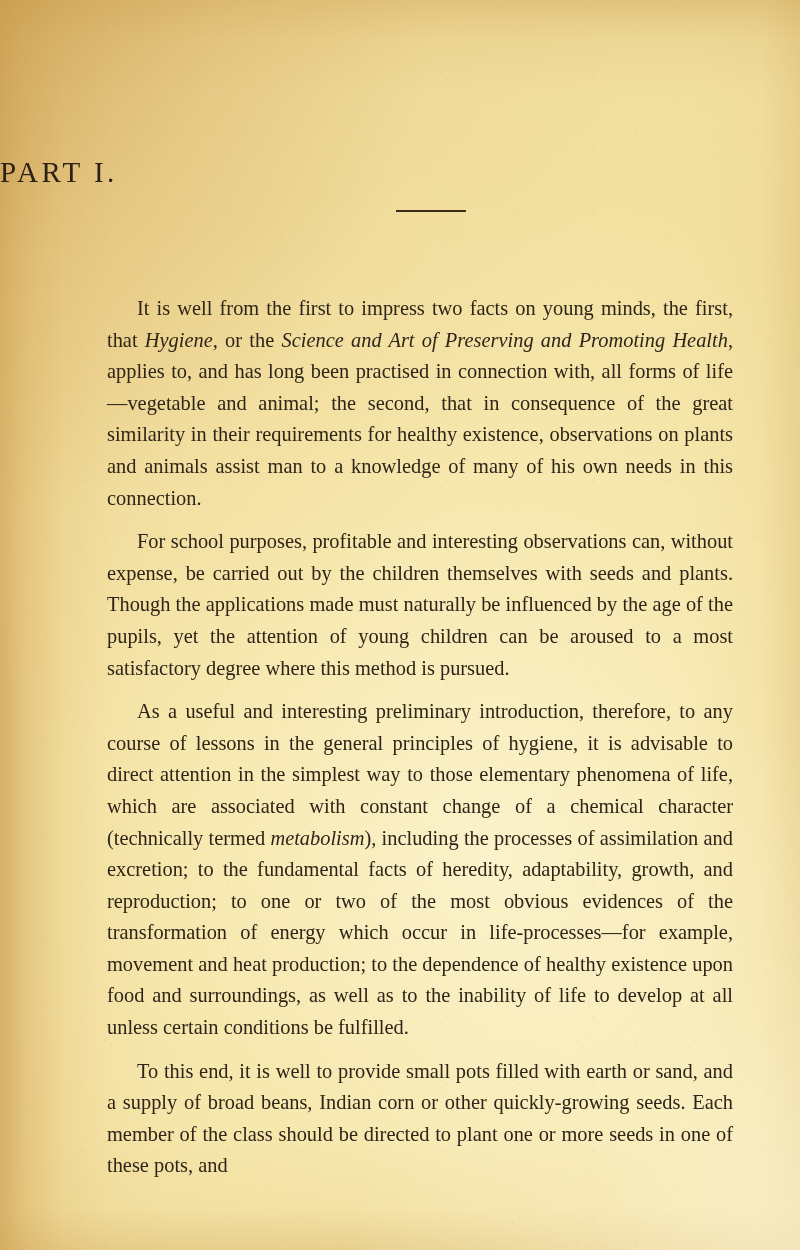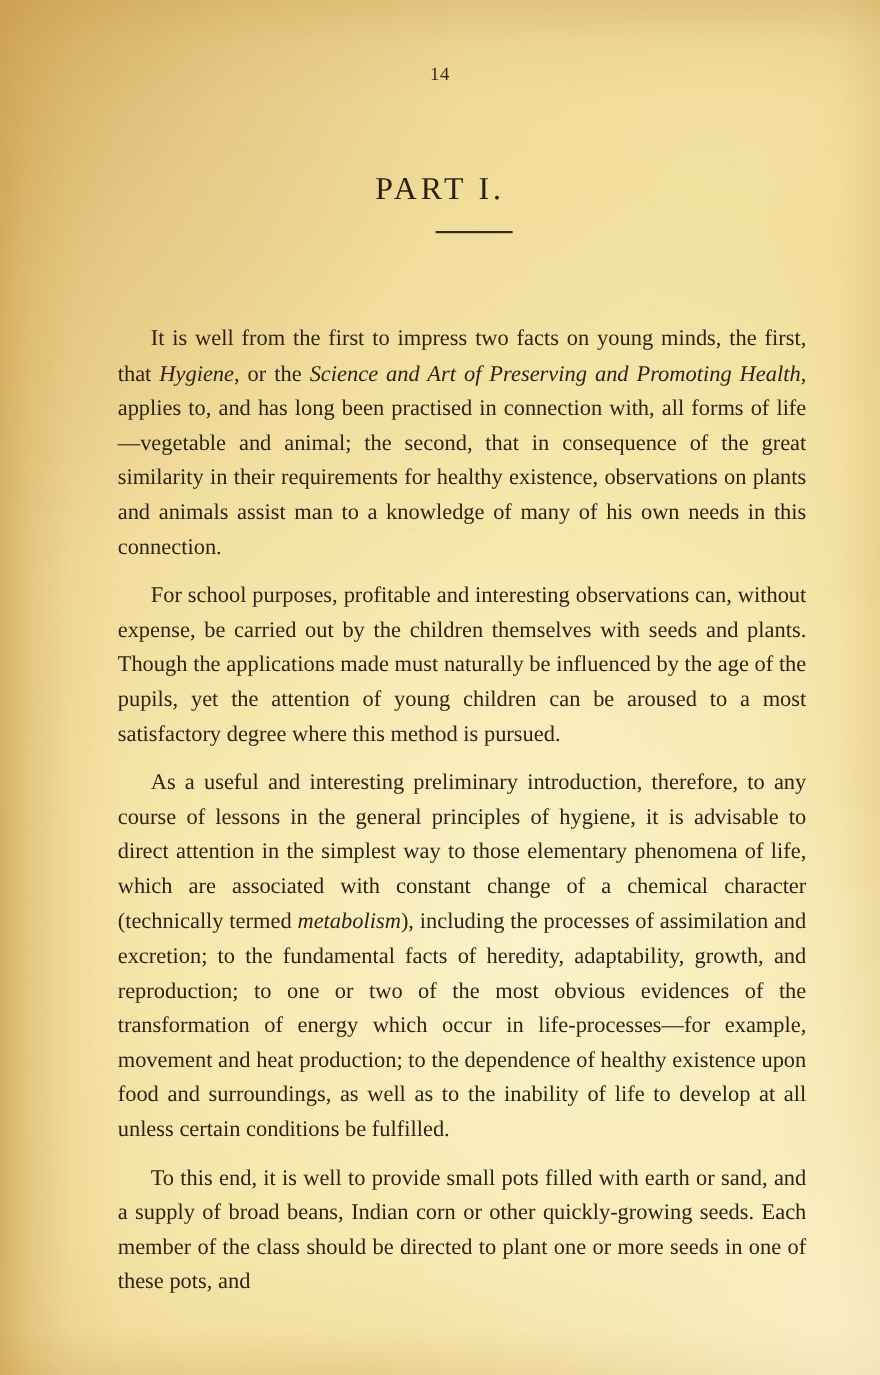--- a/index.html
+++ b/index.html
@@ -110,21 +110,21 @@
     font-size: 17px;
     letter-spacing: 0.5px;
     color: #37291a;
   }
 
   #part-title {
     position: absolute;
     top: 156px;
     left: 0;
     width: 800px;
-    text-align: center;
+    text-align: left;
     font-size: 29px;
     letter-spacing: 3.5px;
     color: #2b2114;
   }
 
   #part-rule {
     position: absolute;
     top: 210px;
     left: 396px;
     width: 70px;
@@ -179,21 +179,20 @@
   <div class="paper-layer" id="tint-left-edge"></div>
   <div class="paper-layer" id="tint-top-edge"></div>
   <div class="paper-layer" id="tint-right-edge"></div>
   <div class="paper-layer" id="tint-bottom-edge"></div>
   <div class="paper-layer" id="tint-corner-tl"></div>
   <div class="paper-layer" id="tint-corner-br"></div>
   <div class="paper-layer" id="tint-grain"></div>
 
   <div id="content">
 
-    <div id="folio">14</div>
 
     <div id="part-title">PART I.</div>
 
     <div id="part-rule"></div>
 
 
     <div id="body">
 
       <p><span>It is well from the first to impress two facts on young minds, the first, that </span><i>Hygiene</i><span>, or the </span><i>Science and Art of Preserving and Promoting Health</i><span>, applies to, and has long been practised in connection with, all forms of life—vegetable and animal; the second, that in consequence of the great similarity in their requirements for healthy existence, observations on plants and animals assist man to a knowledge of many of his own needs in this connection.</span></p>
 

